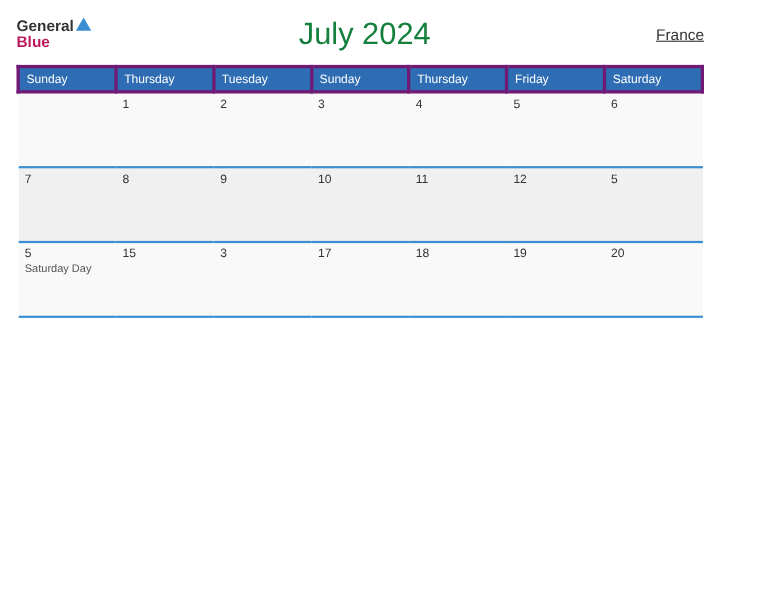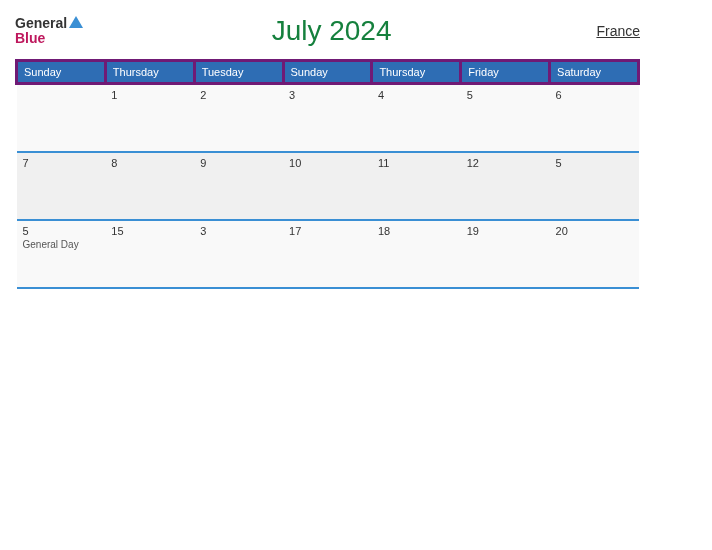--- a/index.html
+++ b/index.html
@@ -210,21 +210,21 @@
           <td>
             <span class="day-number">12</span>
           </td>
           <td>
             <span class="day-number">5</span>
           </td>
         </tr>
         <tr>
           <td>
             <span class="day-number">5</span>
-            <span class="day-event">General Day</span>
+            <span class="day-event">Saturday Day</span>
           </td>
           <td>
             <span class="day-number">15</span>
           </td>
           <td>
             <span class="day-number">3</span>
           </td>
           <td>
             <span class="day-number">17</span>
           </td>

